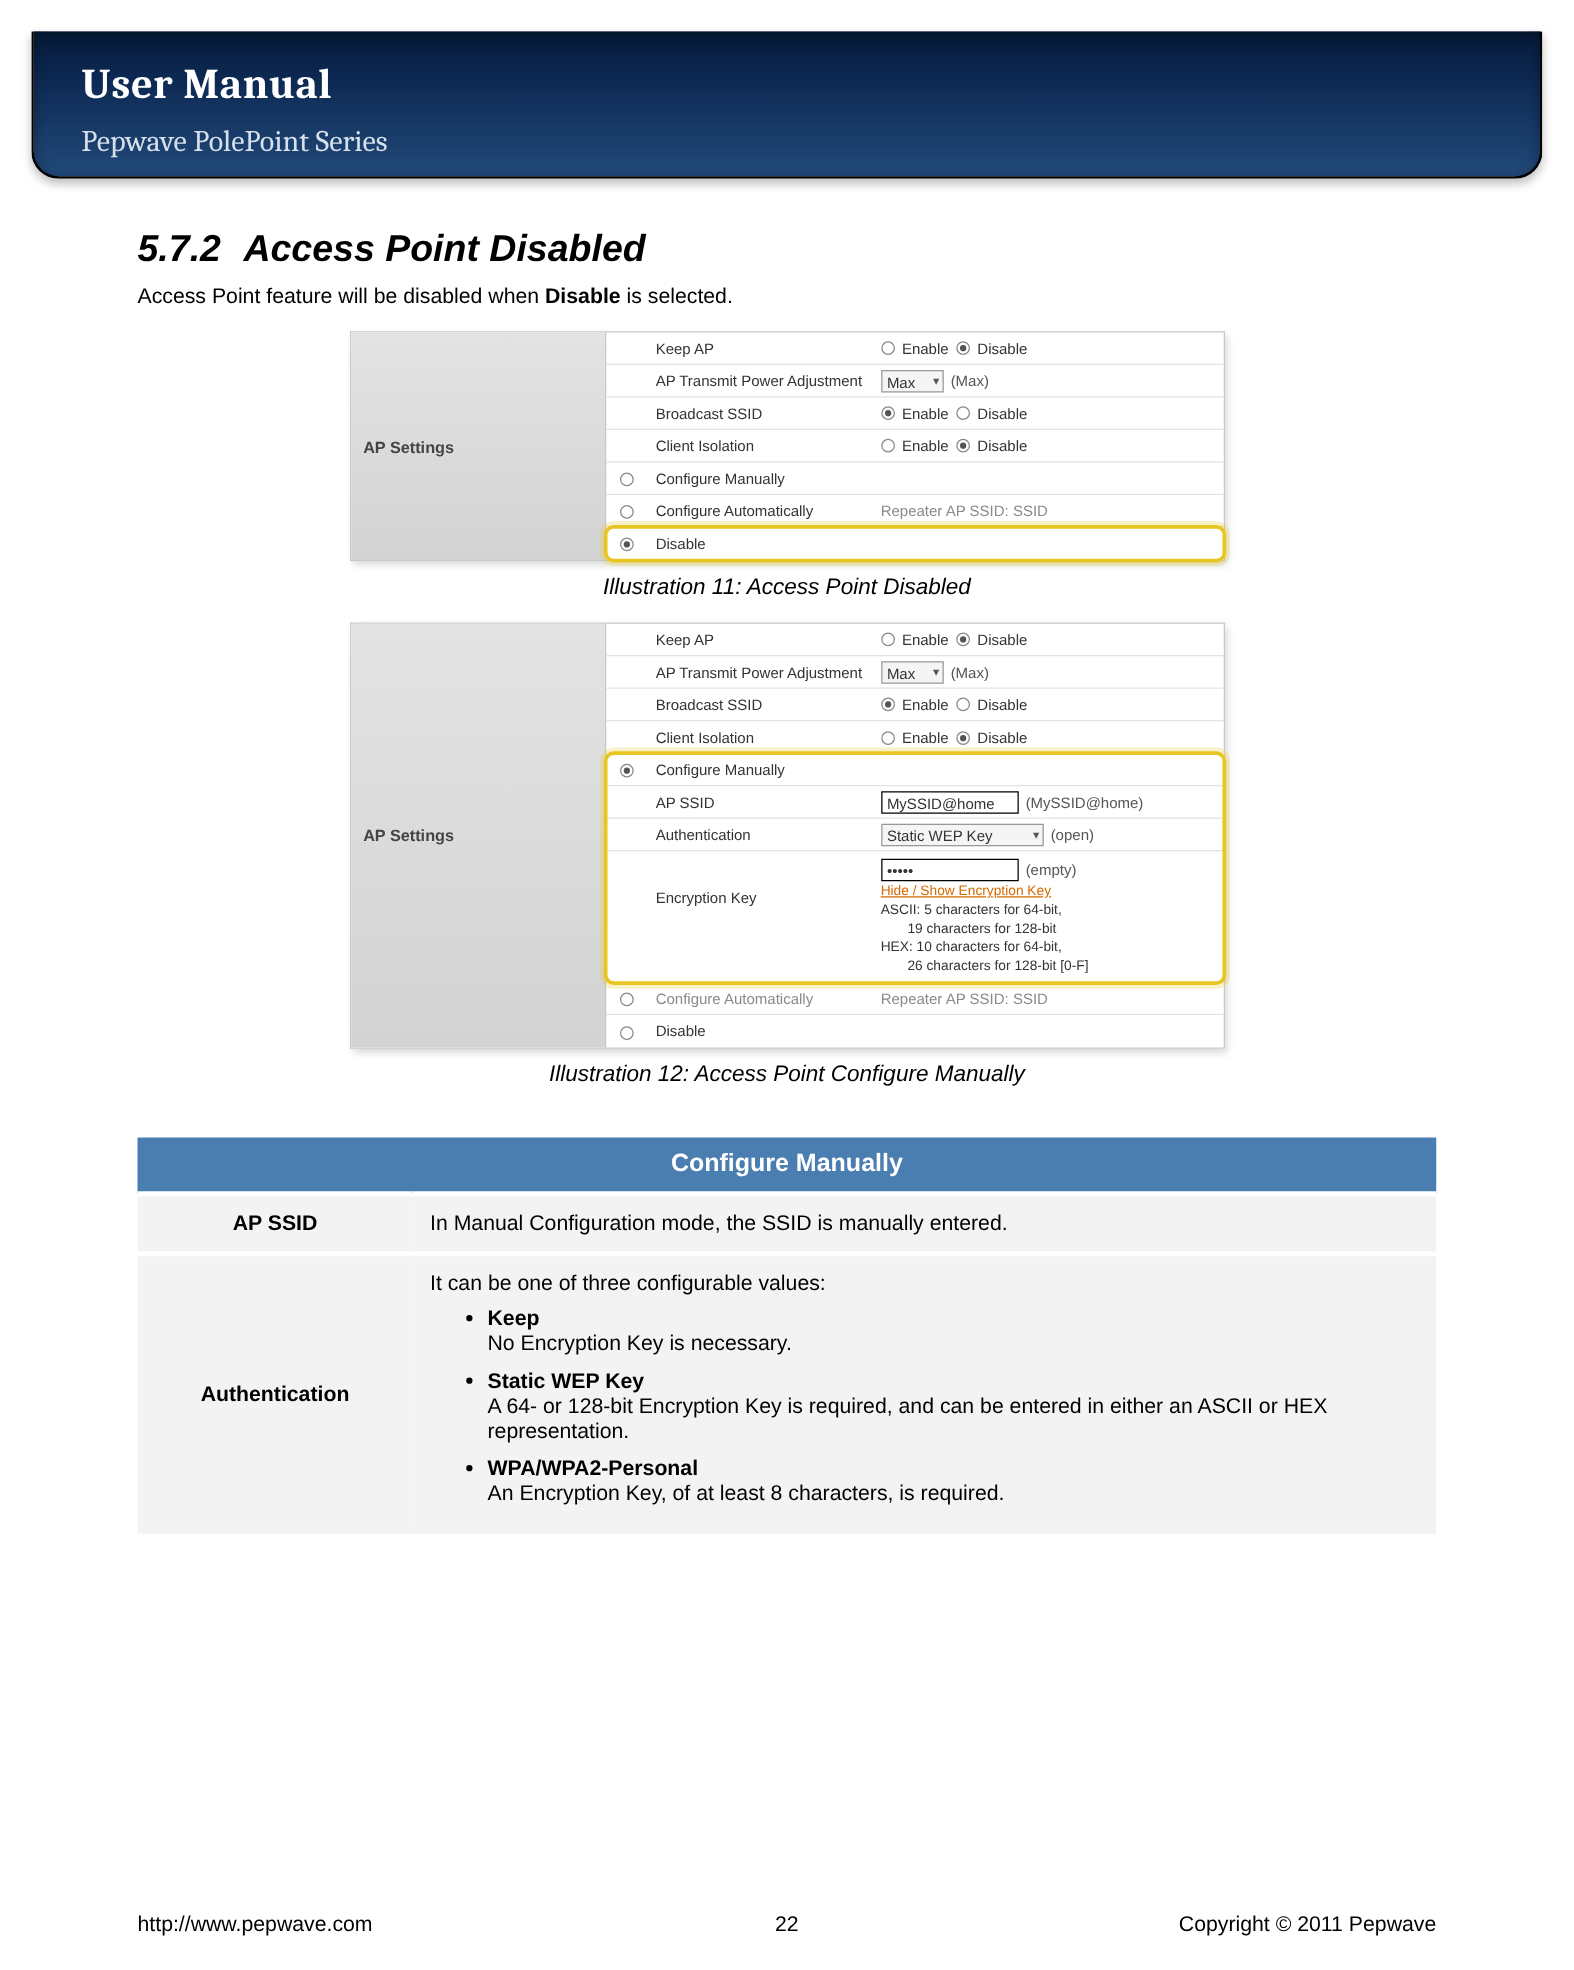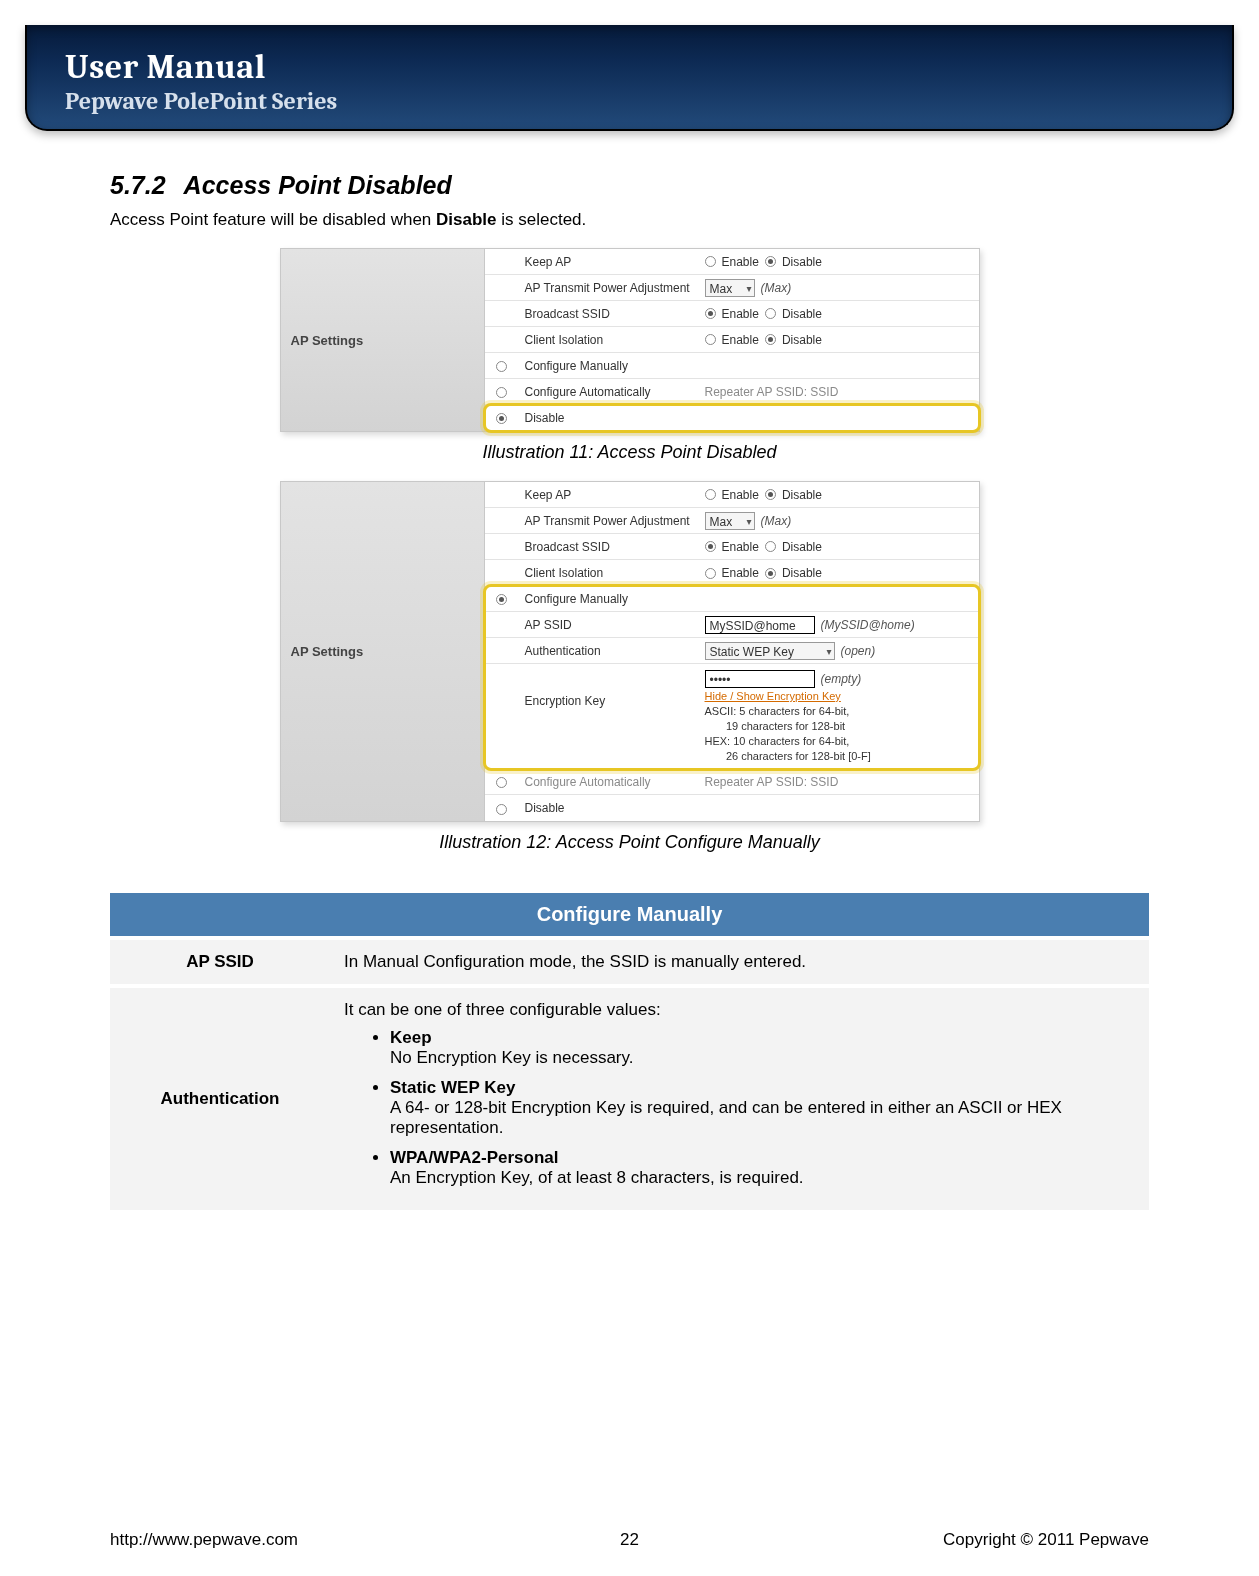--- a/index.html
+++ b/index.html
@@ -22,31 +22,31 @@
   }
   .header-band h1 {
     font-family: "Cambria", "Georgia", serif;
     font-weight: 700;
     font-size: 34px;
     color: #fff;
     letter-spacing: .5px;
   }
   .header-band h2 {
     font-family: "Cambria", "Georgia", serif;
-    font-weight: 700;
+    font-weight: 400;
     font-size: 24px;
     color: #d6e0ec;
-    margin-top: 0;
+    margin-top: 12px;
   }
   .content { padding: 0 110px; }
   .sec-heading {
     font-family: Verdana, Arial, sans-serif;
     font-weight: 700;
     font-style: italic;
-    font-size: 25px;
+    font-size: 30px;
     margin-top: 40px;
     display: flex;
     gap: 18px;
     text-align: right;
   }
   .body-text {
     font-family: Arial, sans-serif;
     font-size: 17px;
     margin-top: 10px;
   }
@@ -93,21 +93,21 @@
   .panel-row:last-child { border-bottom: none; }
   .panel-row .radio-col { width: 22px; text-align: center; color:#555; }
   .panel-row .label-col { width: 180px; margin-left: 12px; }
   .panel-row .val-col { flex: 1; display:flex; align-items:center; gap:6px; flex-wrap:wrap; }
   .fake-radio { display:inline-block; width:11px; height:11px; border:1px solid #888; border-radius:50%; vertical-align:middle; position:relative; }
   .fake-radio.checked::after { content:""; position:absolute; inset:2px; background:#555; border-radius:50%; }
   .fake-select { border:1px solid #999; background:#f5f5f5; padding:0 14px 0 4px; height:18px; line-height:18px; position:relative; display:inline-block; min-width:50px; }
   .fake-select::after { content:"▾"; position:absolute; right:2px; top:0; font-size:10px; color:#555; }
   .fake-input { border:1px solid #000000; padding:0 4px; height:18px; line-height:18px; display:inline-block; min-width:110px; background:#fff; }
   .repeater-text { color:#8a8a8a; }
-  .hint-paren { color:#555;font-style:italic; }
+  .hint-paren { color:#555; }
   .orange-link { color:#d46a00; text-decoration:underline; font-size:11px; }
   .enc-hints { font-size:11px; line-height:1.35; color:#333; }
 
   .hl-box { outline: 3px solid #e7c624; outline-offset: -1px; border-radius:6px; box-shadow: 0 0 0 5px rgba(231,198,36,.25); }
 
   
   .cfg-table {
     width: 100%;
     border-collapse: collapse;
     margin-top: 40px;

